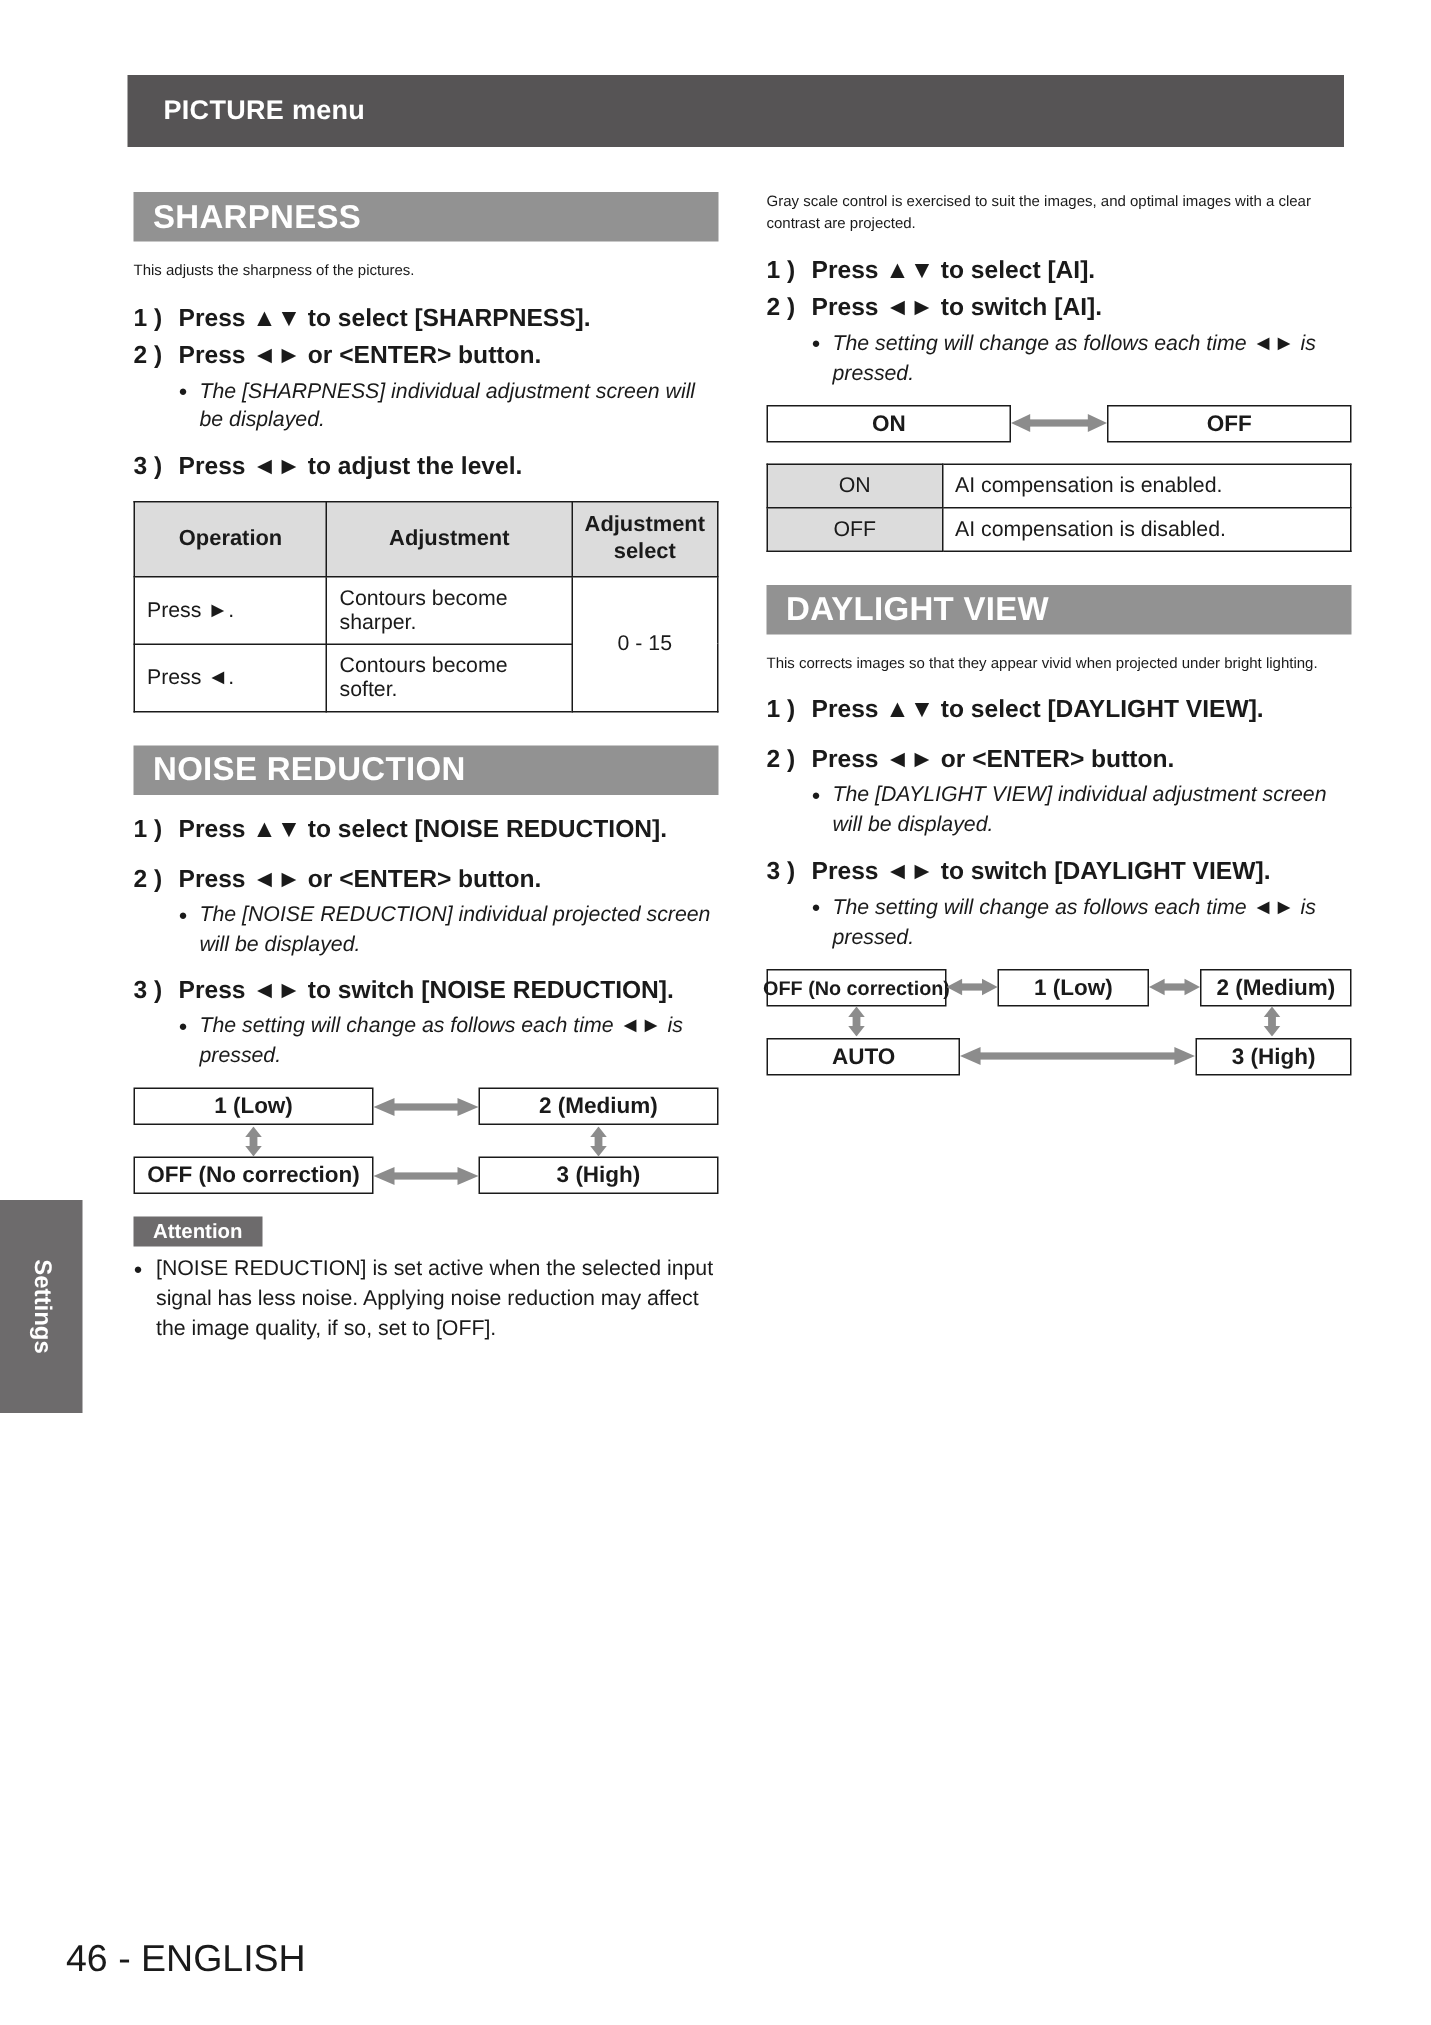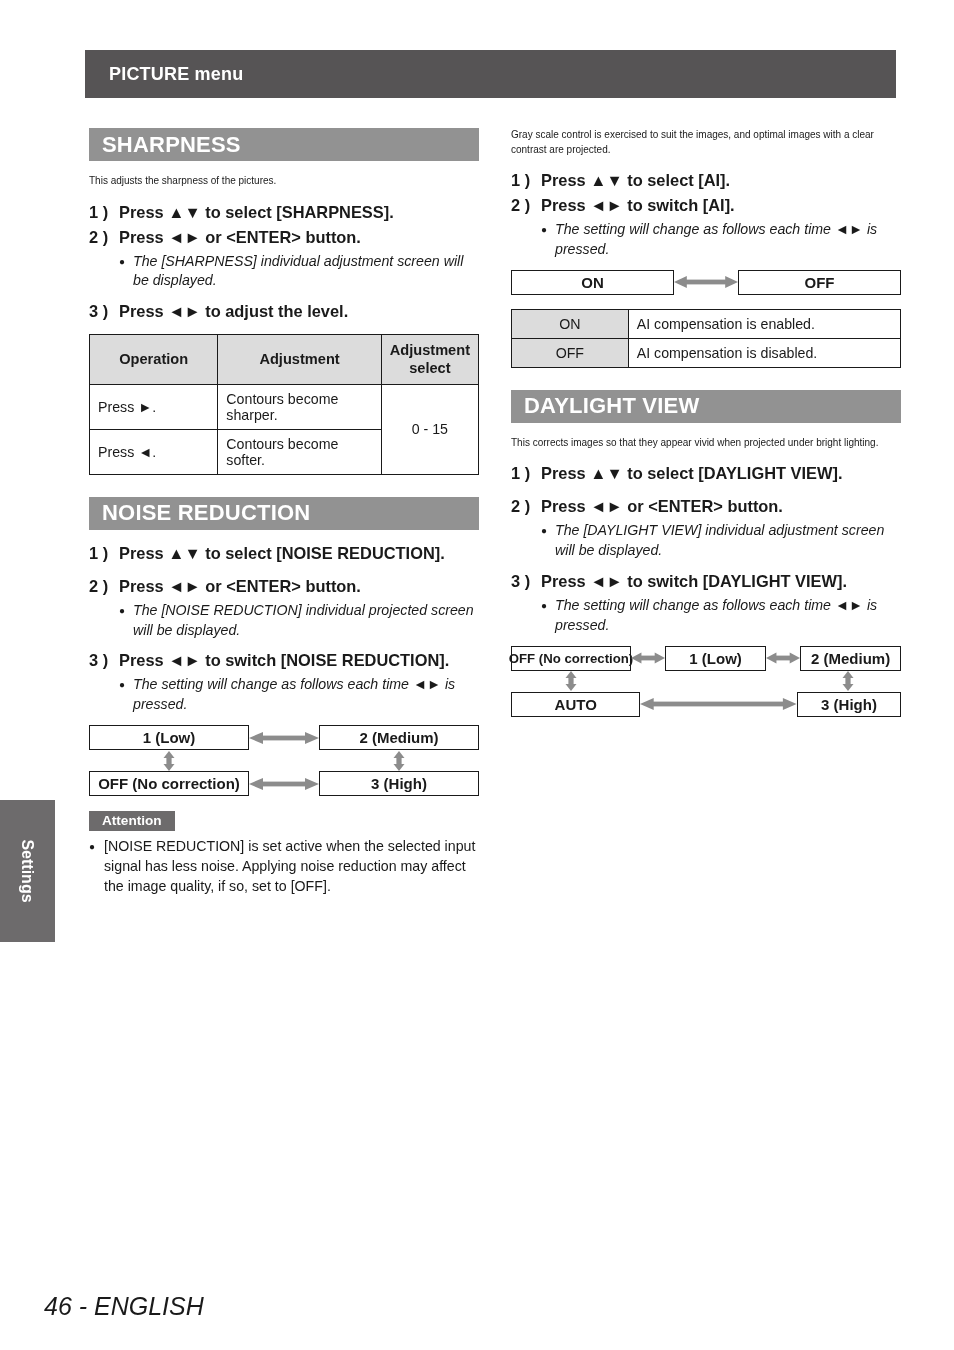--- a/index.html
+++ b/index.html
@@ -210,21 +210,20 @@
     width: 15px;
     font-size: 10px;
     line-height: 1.9;
   }
   .attention-text { flex: 1 1 auto; }
 
   
   .footer {
     position: absolute;
     left: 44px; top: 1292px;
-    font-style: italic;
     font-size: 25px;
     color: #1a1a1a;
     white-space: nowrap;
   }
   .footer .pg { font-weight: normal; }
 </style>
 </head>
 <body>
 
 <div class="side-tab">

